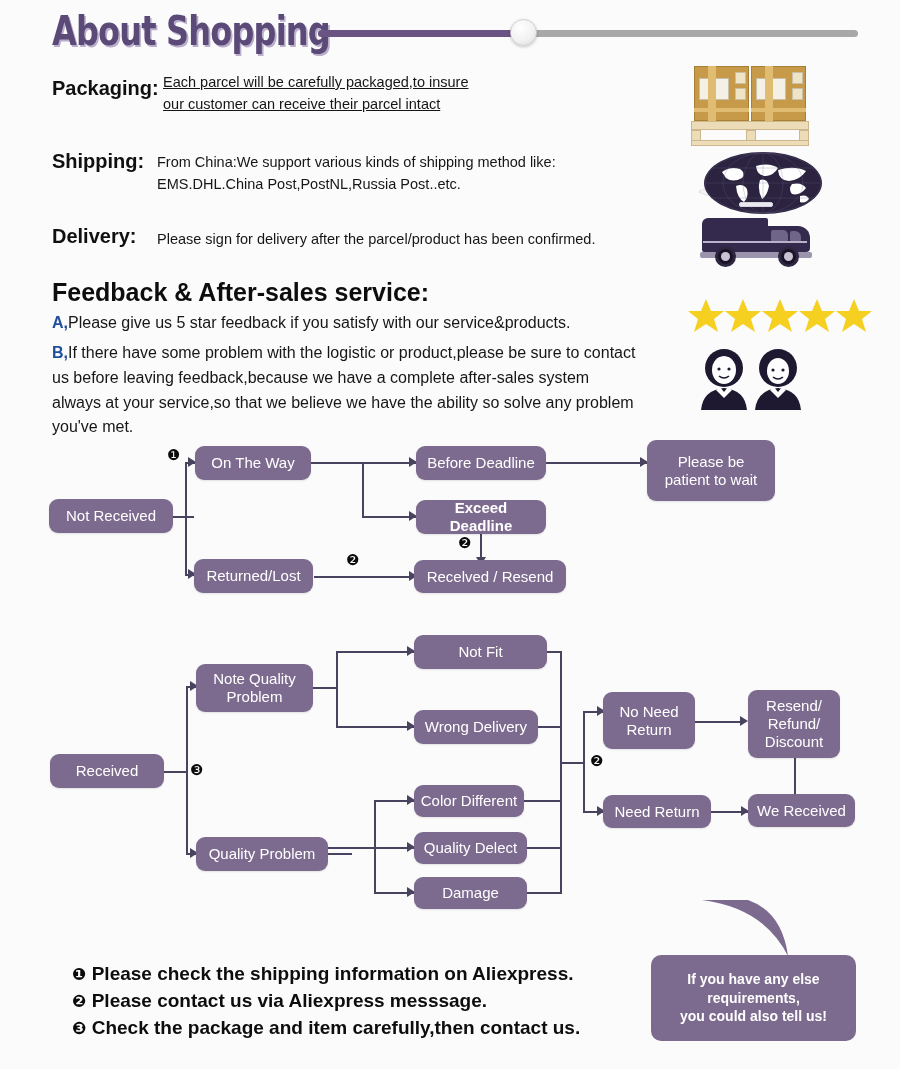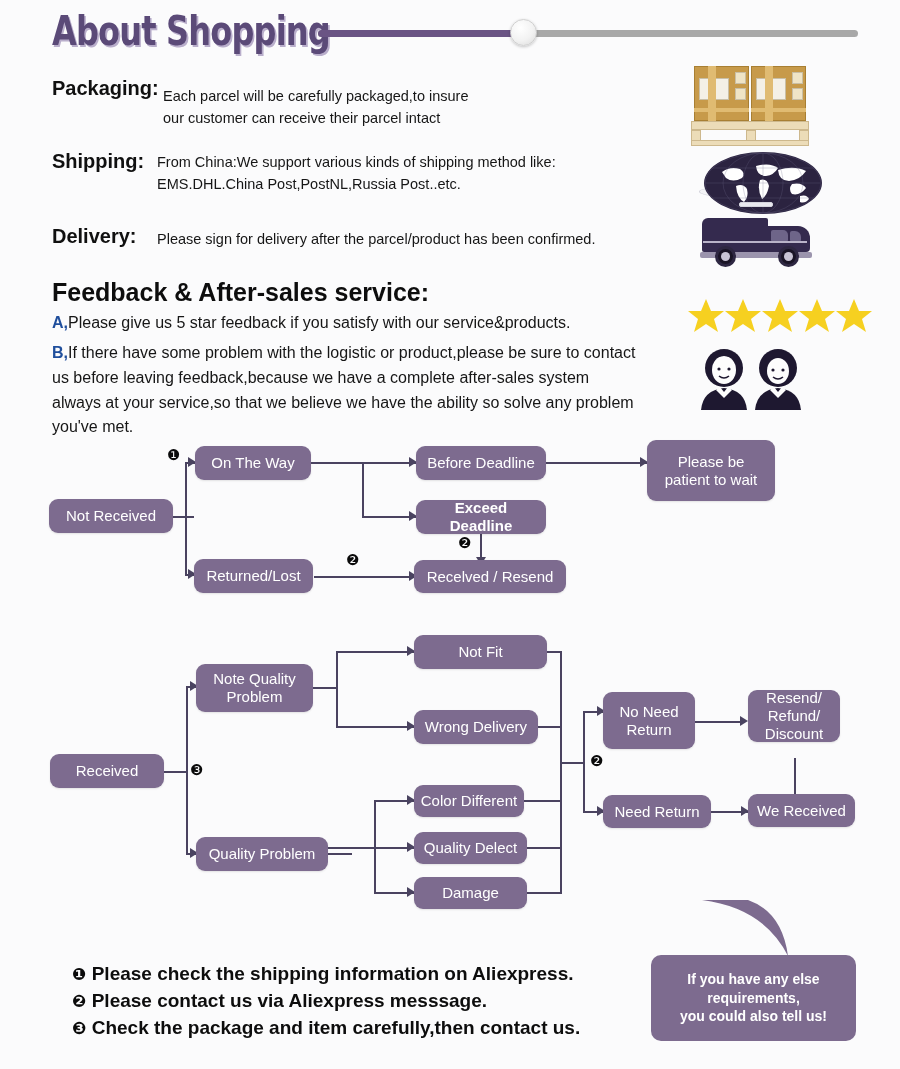--- a/index.html
+++ b/index.html
@@ -151,21 +151,21 @@
 
   <div class="hdr-title">About Shopping</div>
 
   <div class="slider-wrap">
     <div class="slider-track-bg"></div>
     <div class="slider-track-fill"></div>
     <div class="slider-knob"></div>
   </div>
 
   <div class="info-label" style="left:52px; top:77px;">Packaging:</div>
-  <div class="info-body" style="left:163px; top:86px; width:470px;">Each parcel will be carefully packaged,to insure
+  <div class="info-body" style="left:163px; top:72px; width:470px;text-decoration:underline;">Each parcel will be carefully packaged,to insure
 our customer can receive their parcel intact</div>
 
   <div class="info-label" style="left:52px; top:150px;">Shipping:</div>
   <div class="info-body" style="left:157px; top:152px; width:500px;">    From China:We support various kinds of shipping method like:
 EMS.DHL.China Post,PostNL,Russia Post..etc.</div>
 
   <div class="info-label" style="left:52px; top:225px;">Delivery:</div>
   <div class="info-body" style="left:157px; top:229px; width:500px;">Please sign for delivery after the parcel/product has been confirmed.</div>
 
   <div class="illus" style="left:694px; top:66px; width:118px; height:80px;">
@@ -372,21 +372,21 @@
 
     <div class="fc-node" style="left:414px; top:635px; width:133px; height:34px;">Not Fit</div>
     <div class="fc-node" style="left:414px; top:710px; width:124px; height:34px;">Wrong Delivery</div>
     <div class="fc-node" style="left:414px; top:785px; width:110px; height:32px;">Color Different</div>
     <div class="fc-node" style="left:414px; top:832px; width:113px; height:32px;">Quality Delect</div>
     <div class="fc-node" style="left:414px; top:877px; width:113px; height:32px;">Damage</div>
 
     <div class="fc-node" style="left:603px; top:692px; width:92px; height:57px;">No Need
 Return</div>
     <div class="fc-node" style="left:603px; top:795px; width:108px; height:33px;">Need Return</div>
-    <div class="fc-node" style="left:748px; top:690px; width:92px; height:52px;">Resend/
+    <div class="fc-node" style="left:748px; top:690px; width:92px; height:68px;">Resend/
 Refund/
 Discount</div>
     <div class="fc-node" style="left:748px; top:794px; width:107px; height:33px;">We Received</div>
 
     <div class="fc-num" style="left:190px; top:763px;">❸</div>
     <div class="fc-num" style="left:590px; top:754px;">❷</div>
   </div>
 
   <div class="note-line" style="left:72px; top:963px;">
     <span class="note-badge">❶</span>

